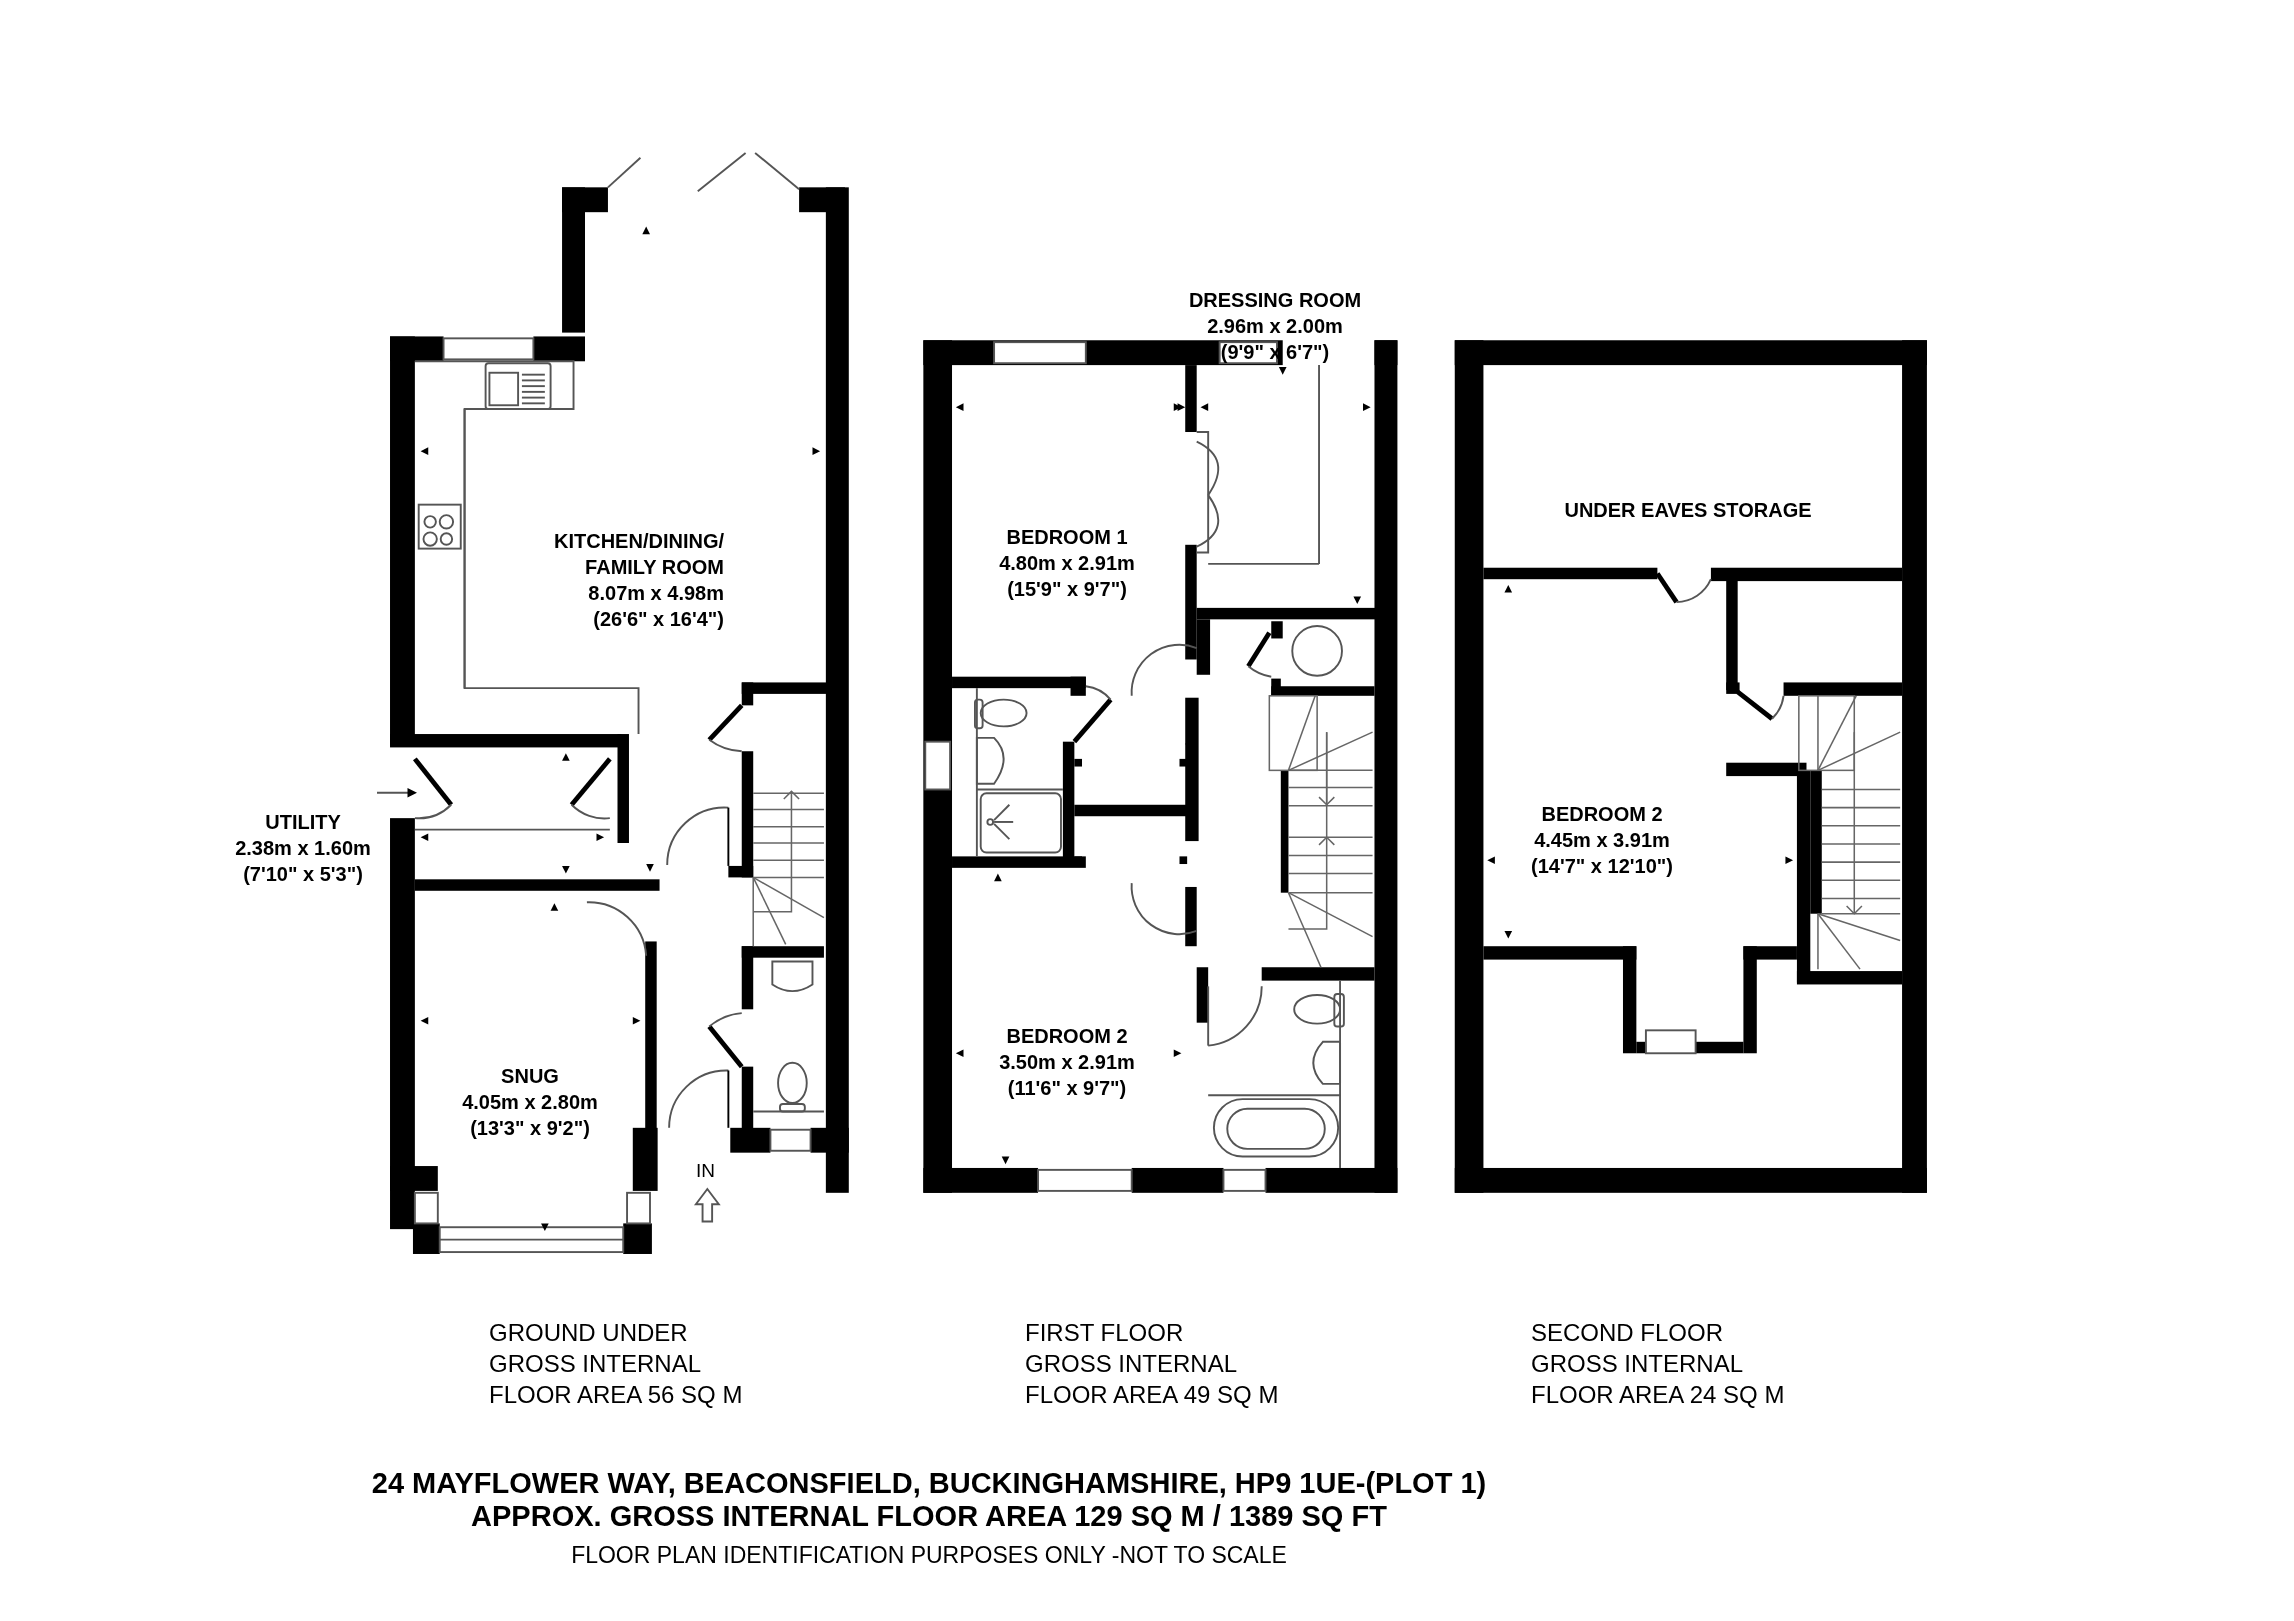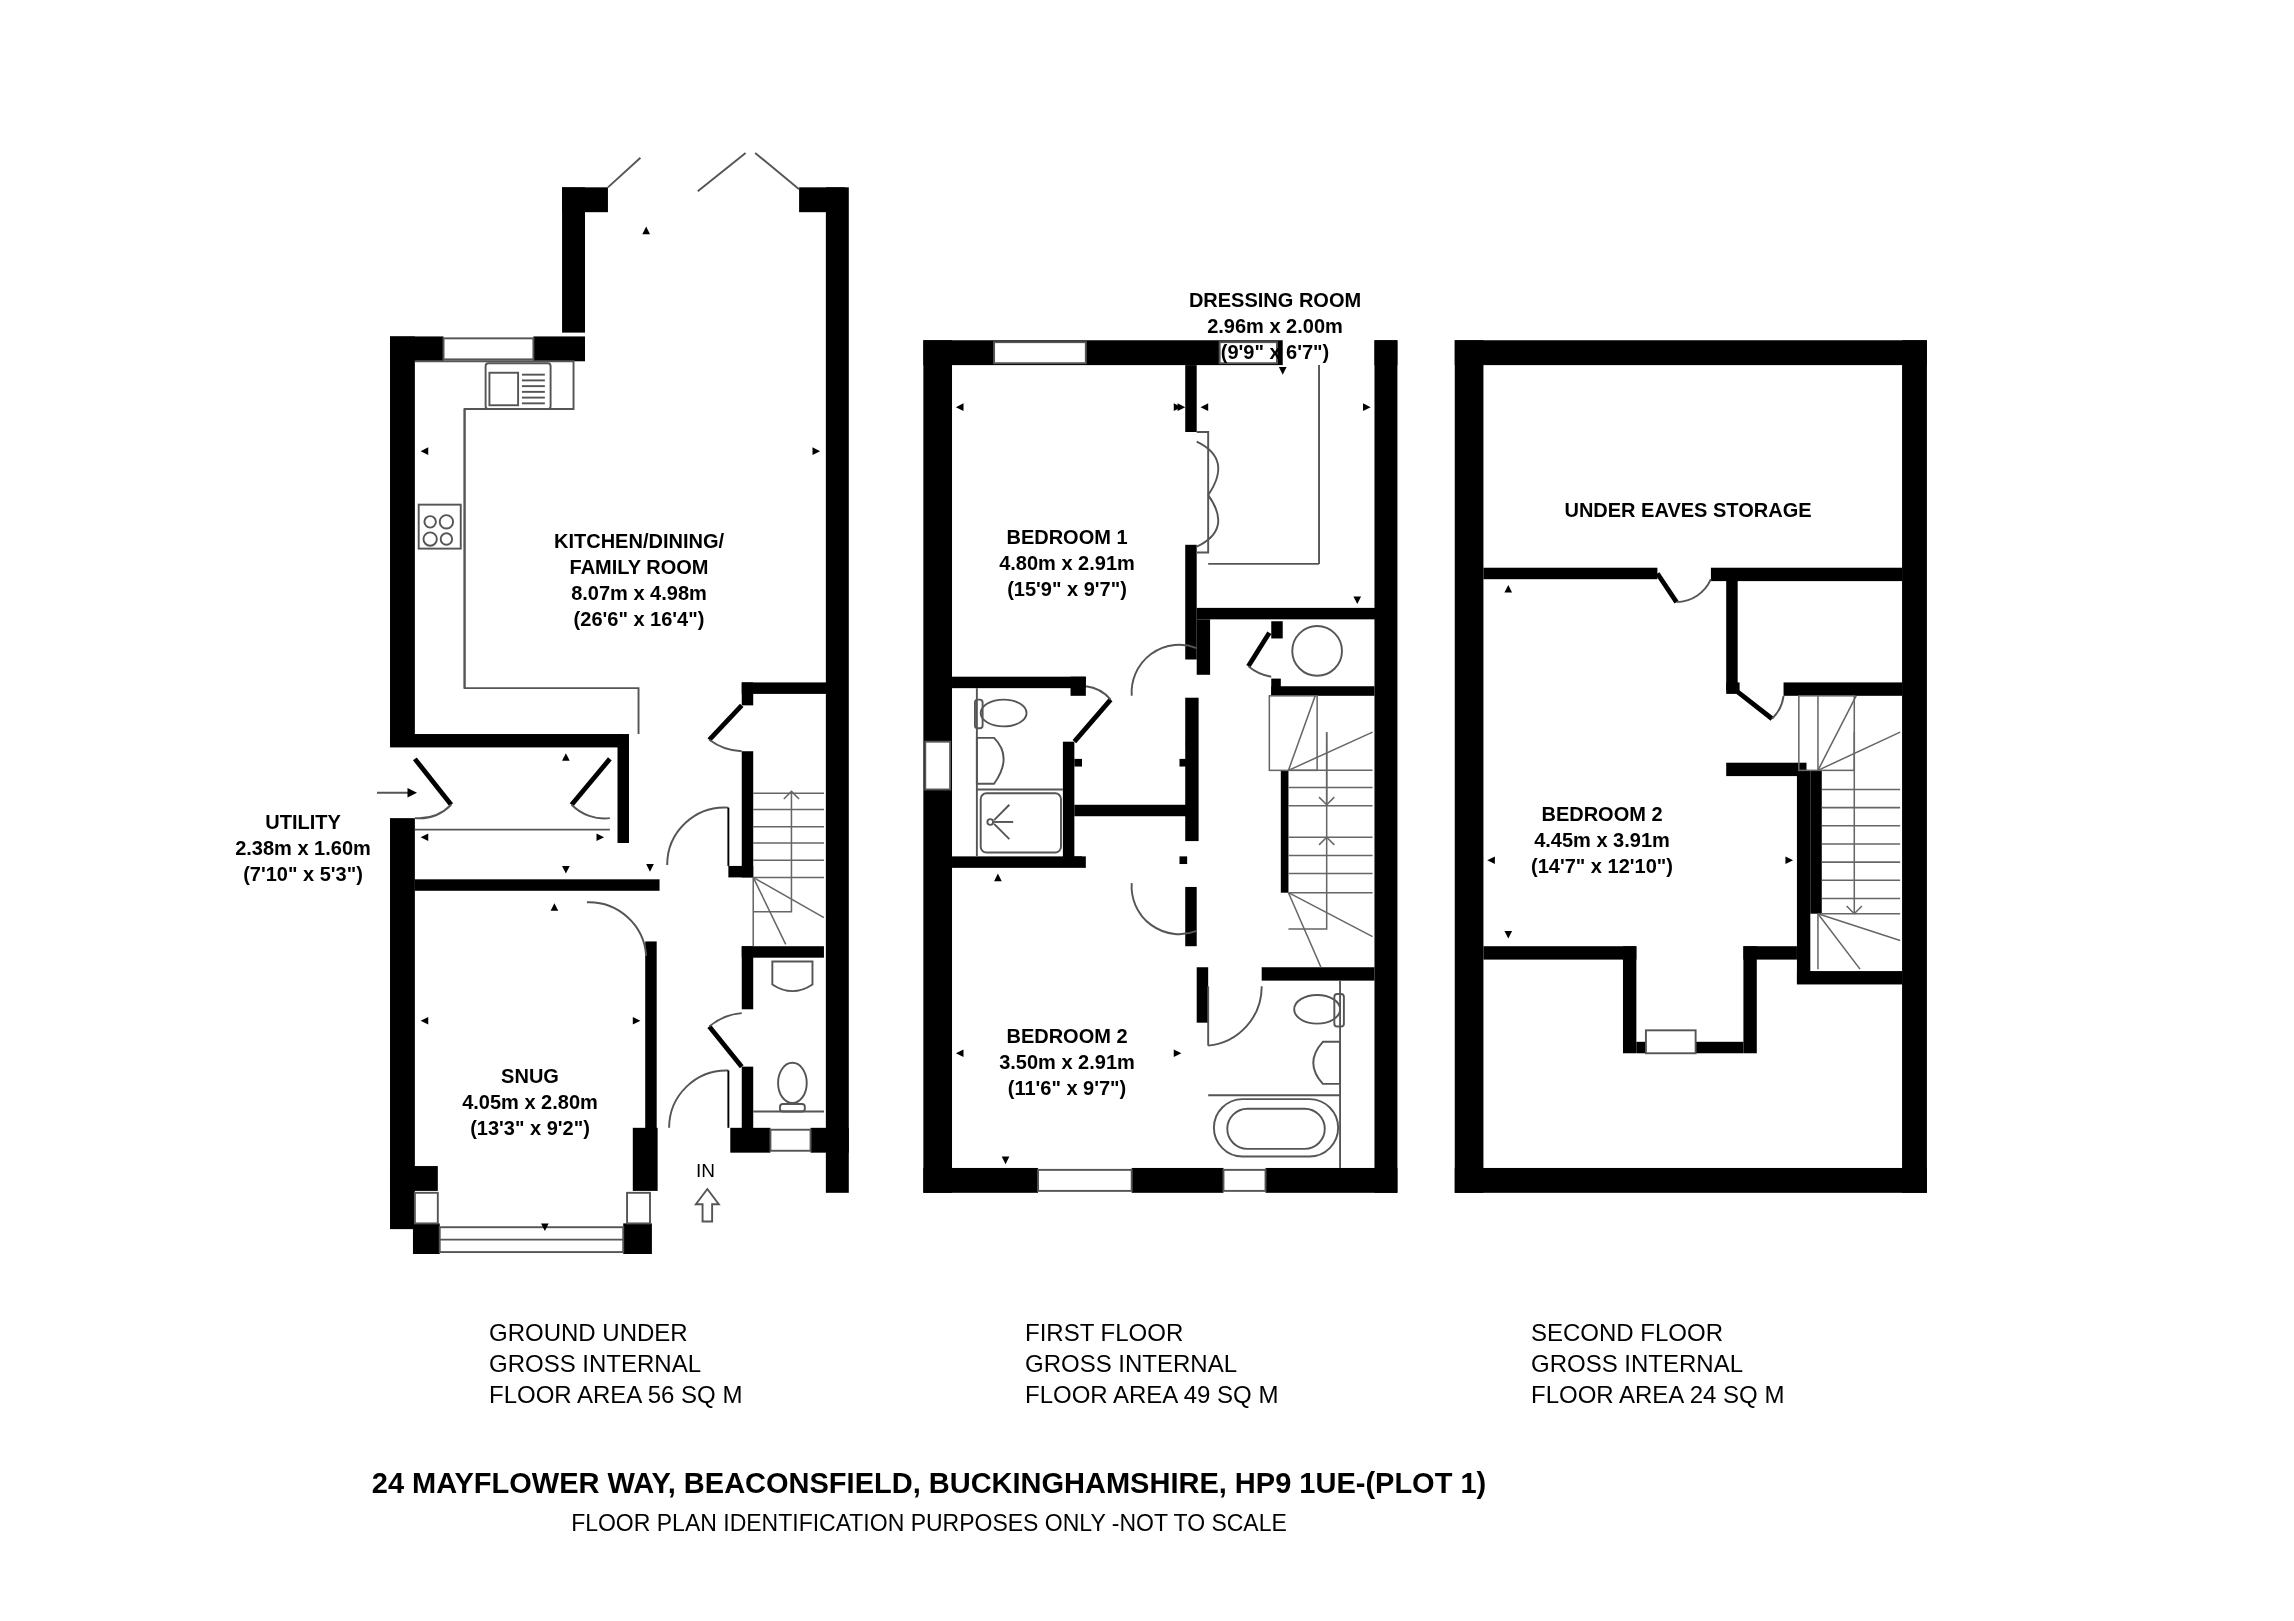--- a/index.html
+++ b/index.html
@@ -304,21 +304,21 @@
       <polyline points="1932,948 1940,956 1948,948"></polyline>
     </g>
 
     <path class="marker" d="M1578,612 l-4,8 8,0z"></path>
       <path class="marker" d="M1578,982 l-4,-8 8,0z"></path>
     <path class="marker" d="M1556,900 l8,-4 0,8z"></path>
       <path class="marker" d="M1876,900 l-8,-4 0,8z"></path>
   </g>
 </svg>
 
-<div class="lbl" style="left:639px; top:488px;">
+<div class="lbl" style="left:639px; top:488px;text-align:right;">
   <div>KITCHEN/DINING/</div>
   <div>FAMILY ROOM</div>
   <div>8.07m x 4.98m</div>
   <div>(26'6" x 16'4")</div>
 </div>
 
 <div class="lbl" style="left:303px; top:769px;">
   <div>UTILITY</div>
   <div>2.38m x 1.60m</div>
   <div>(7'10" x 5'3")</div>
@@ -375,15 +375,16 @@
   <div>FLOOR AREA 49 SQ M</div>
 </div>
 <div class="floor-caption" style="left:1531px; top:1317px;">
   <div>SECOND FLOOR</div>
   <div>GROSS INTERNAL</div>
   <div>FLOOR AREA 24 SQ M</div>
 </div>
 
 <div class="footer" style="top:1467px;">
   <div class="addr">24 MAYFLOWER WAY, BEACONSFIELD, BUCKINGHAMSHIRE, HP9 1UE-(PLOT 1)</div>
+  <div class="area">APPROX. GROSS INTERNAL FLOOR AREA 129 SQ M / 1389 SQ FT</div>
   <div class="note">FLOOR PLAN IDENTIFICATION PURPOSES ONLY -NOT TO SCALE</div>
 </div>
 
 
 </body></html>

